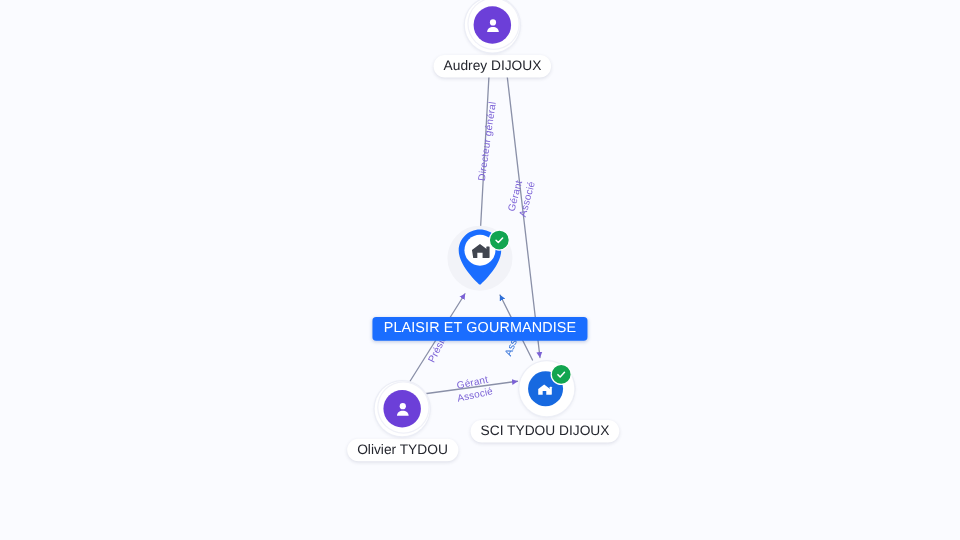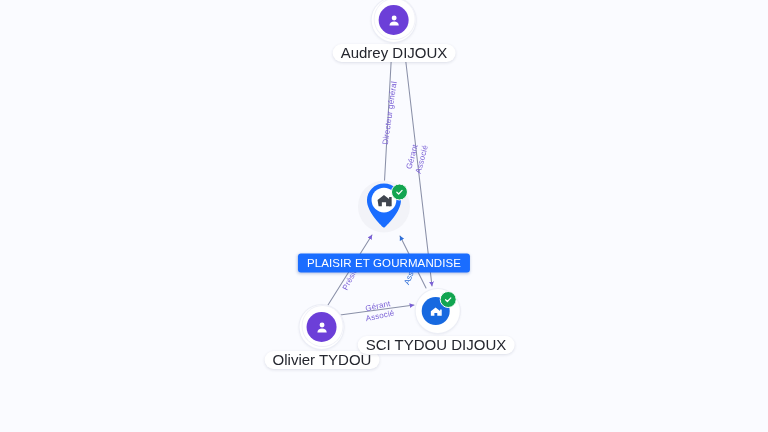--- a/index.html
+++ b/index.html
@@ -131,21 +131,21 @@
     display: flex;
     align-items: center;
     justify-content: center;
     z-index: 6;
   }
 
   
   .lbl {
     margin-top: 2px;
     white-space: nowrap;
-    font-size: 15px;
+    font-size: 11px;
     line-height: 14px;
     color: #24262e;
     background: #ffffff;
     border-radius: 9px;
     padding: 2px 8px;
     box-shadow: 0 1px 3px rgba(40,50,90,.14);
   }
   .lbl-primary {
     margin-top: 4px;
     white-space: nowrap;

